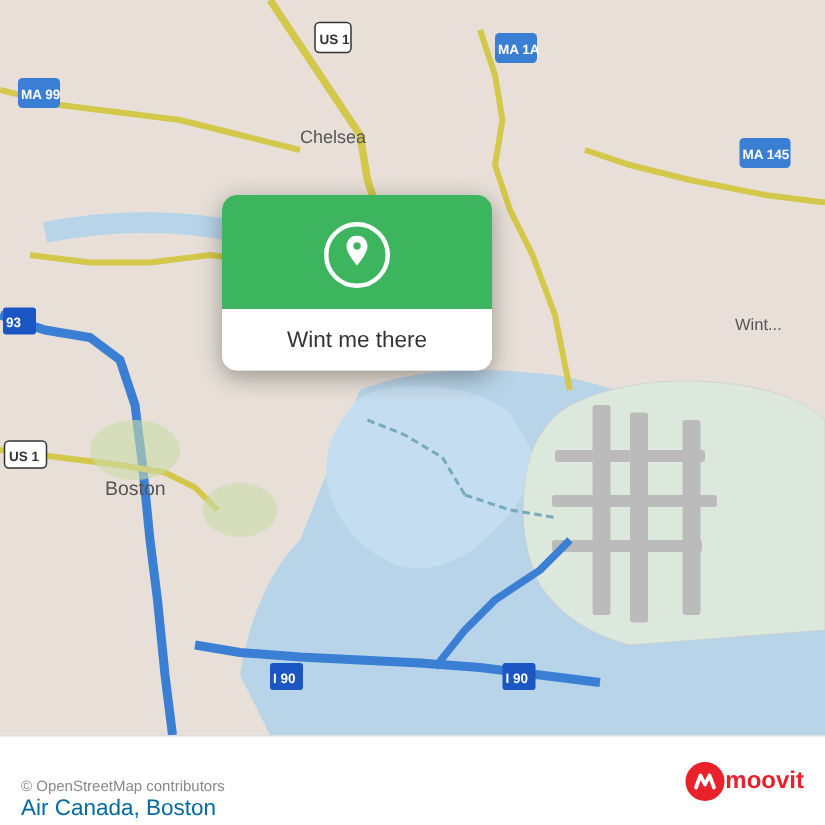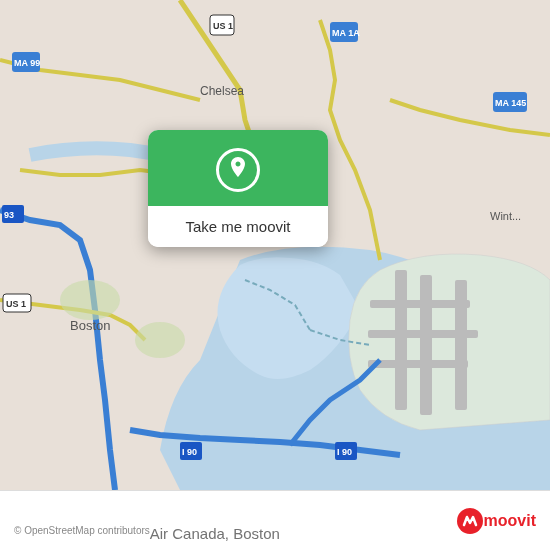--- a/index.html
+++ b/index.html
@@ -93,32 +93,32 @@
       background: white;
       display: flex;
       align-items: center;
       justify-content: space-between;
       padding: 0 14px;
       border-top: 1px solid #ddd;
     }
 
     #bottom-left {
       display: flex;
-      flex-direction: row;
+      flex-direction: column;
       margin-top: 25px;
     }
 
     #attribution {
       font-size: 10px;
       color: #888;
     }
 
     #location-title {
       font-size: 15px;
-      color: #737373;
+      color: #0369a1;
       font-weight: 500;
     }
 
     #moovit-logo {
       display: flex;
       align-items: center;
       gap: 0;
     }
 
     #moovit-icon {
@@ -213,21 +213,21 @@
 
   
   <div id="popup-card">
     <div id="popup-green-area">
       <div id="location-icon-circle">
         <svg width="22" height="26" viewBox="0 0 22 26" xmlns="http://www.w3.org/2000/svg">
           <path d="M11 0C7.13 0 4 3.13 4 7c0 5.25 7 13 7 13s7-7.75 7-13c0-3.87-3.13-7-7-7zm0 9.5c-1.38 0-2.5-1.12-2.5-2.5S9.62 4.5 11 4.5s2.5 1.12 2.5 2.5S12.38 9.5 11 9.5z" fill="white"></path>
         </svg>
       </div>
     </div>
-    <button id="popup-button">Take me moovit</button>
+    <button id="popup-button">Wint me there</button>
   </div>
 </div>
 
 <div id="bottom-bar">
   <div id="bottom-left">
     <span id="attribution">© OpenStreetMap contributors</span>
     <span id="location-title">Air Canada, Boston</span>
   </div>
   <div id="moovit-logo">
     <svg id="moovit-icon" viewBox="0 0 28 28" xmlns="http://www.w3.org/2000/svg">

